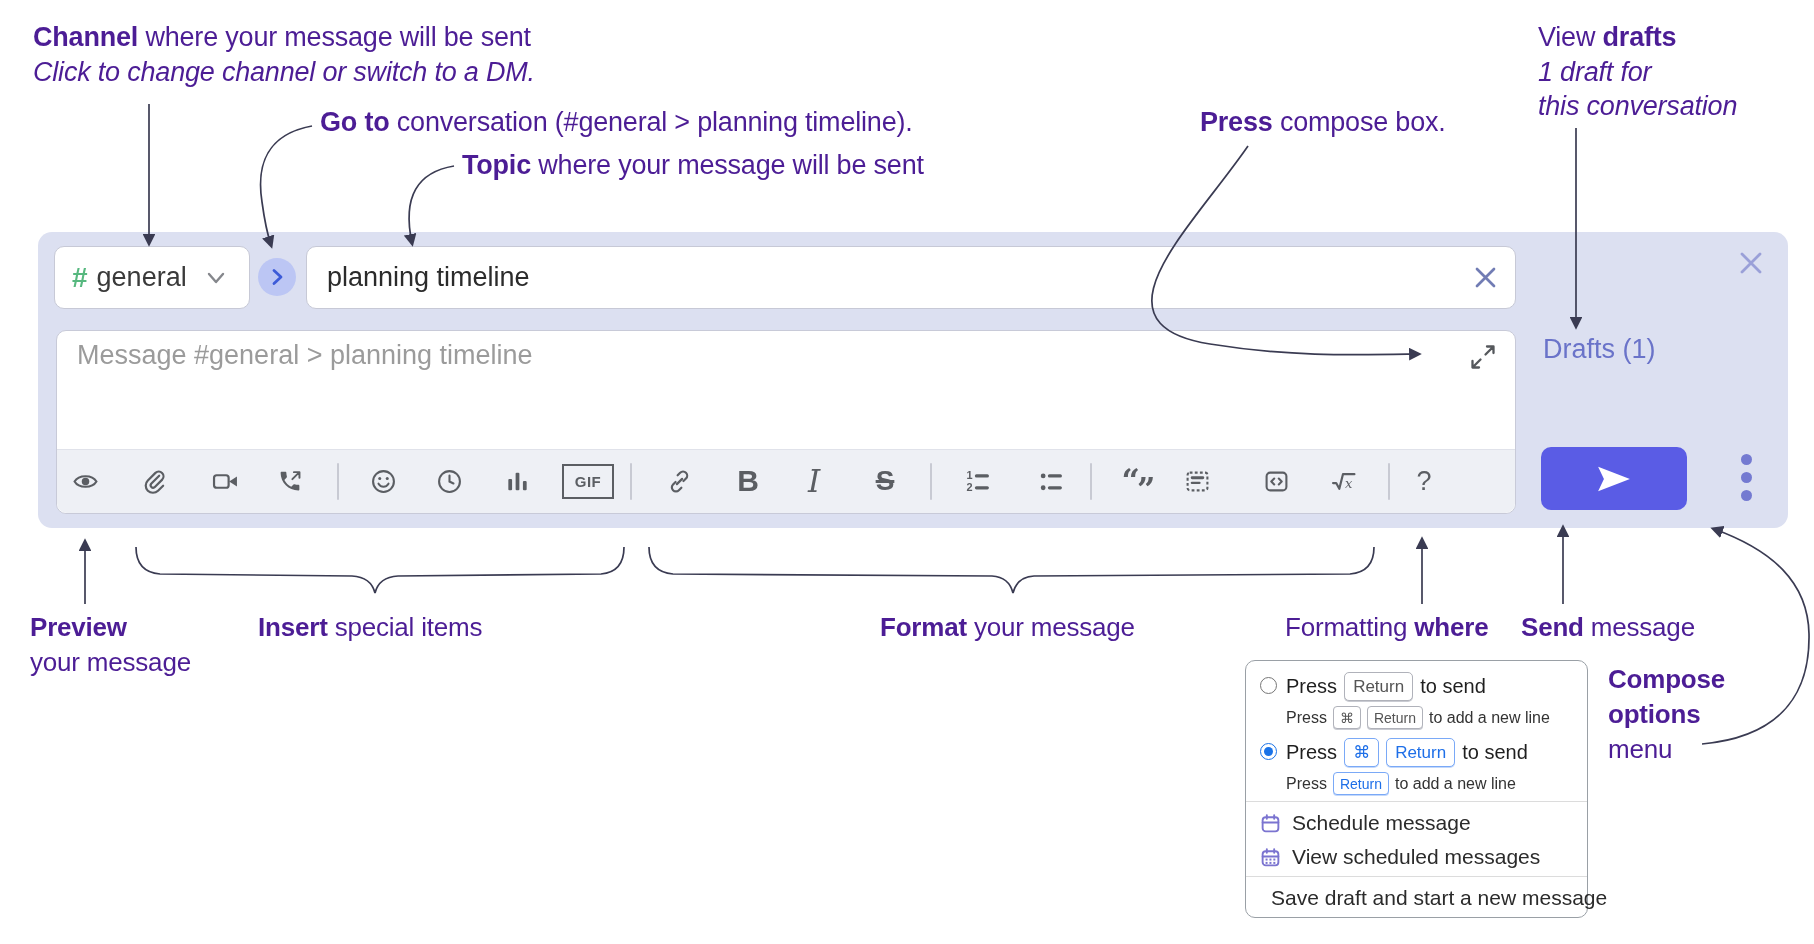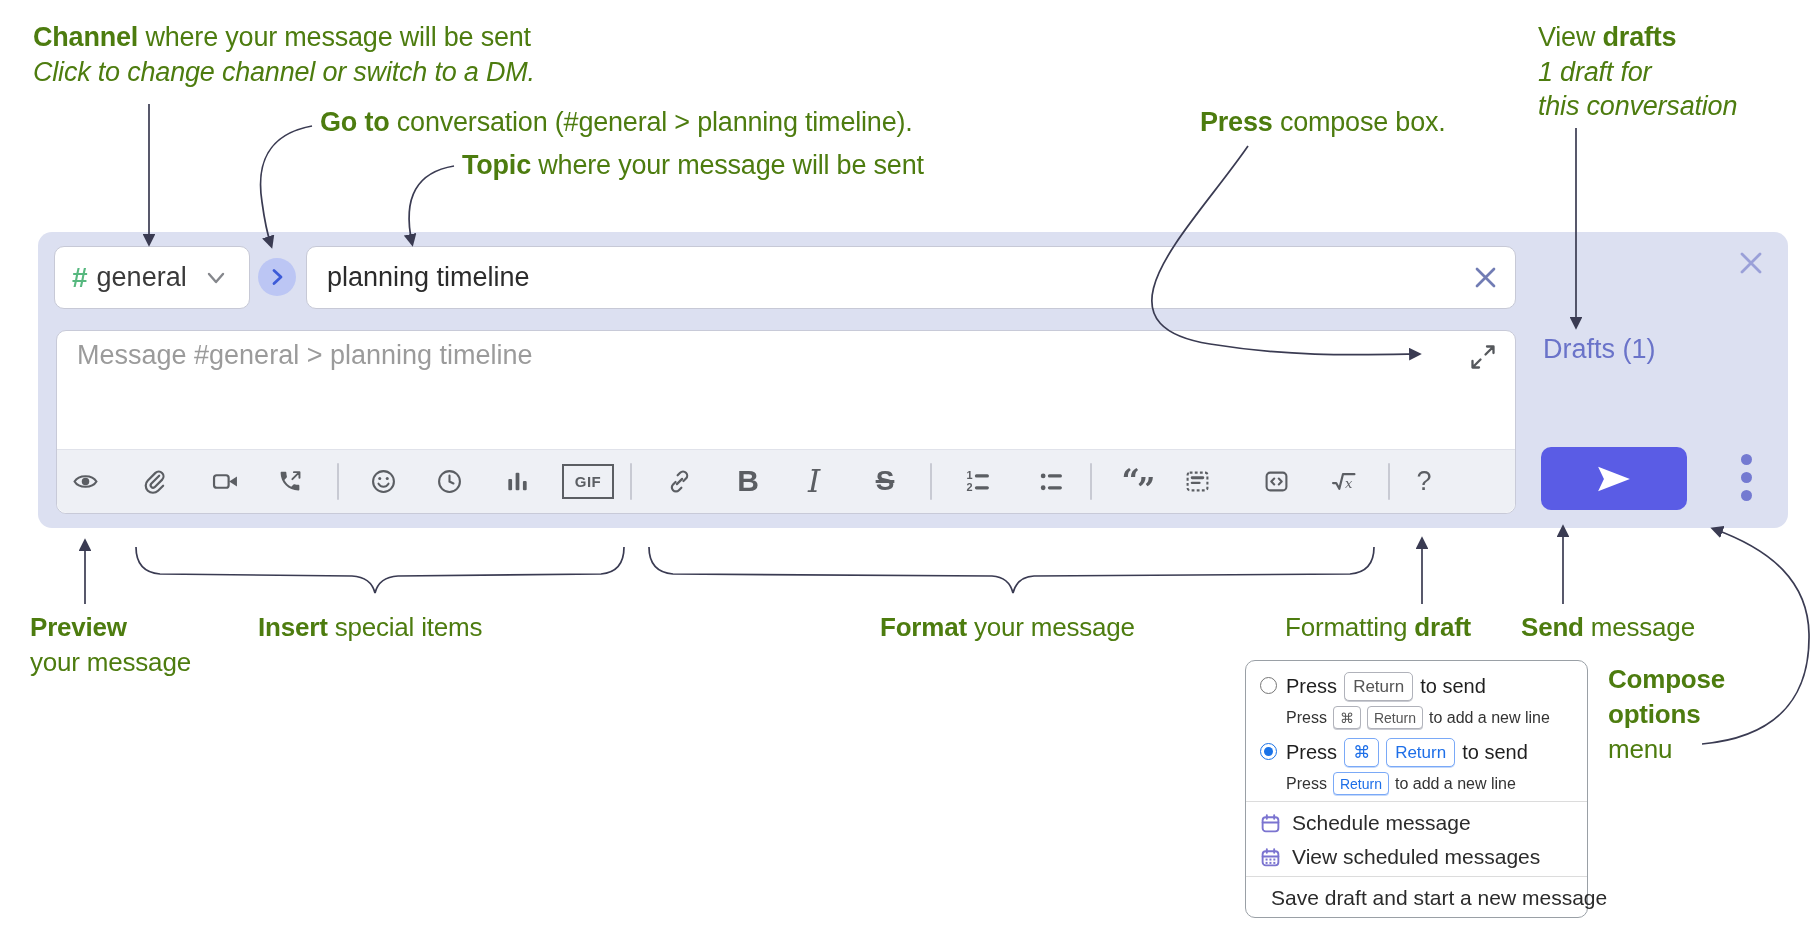--- a/index.html
+++ b/index.html
@@ -1,19 +1,19 @@
 <!DOCTYPE html>
 <html><head>
 <meta charset="utf-8">
 <style>
   html,body{margin:0;padding:0;background:#fff;}
   #canvas{position:relative;width:1814px;height:944px;background:#fff;overflow:hidden;
           font-family:"Liberation Sans",sans-serif;}
   
-  .ann{position:absolute;font-size:27px;color:#4d7c0f;white-space:nowrap;letter-spacing:-0.2px;}
+  .ann{position:absolute;font-size:27px;color:#4c1d95;white-space:nowrap;letter-spacing:-0.2px;}
   .ann b{font-weight:700;}
   .ann.it{font-style:italic;}
   .ann.sm{font-size:26px;}
   
   #compose-box{position:absolute;left:38px;top:232px;width:1750px;height:296px;
                background:#dce0f1;border-radius:14px;}
   .white-field{position:absolute;background:#fff;border:1px solid #c7c9d6;border-radius:10px;box-sizing:border-box;}
   #channel-selector{left:16px;top:14px;width:196px;height:63px;display:flex;align-items:center;cursor:pointer;}
   #channel-hash{font-size:28px;font-weight:700;color:#57b87f;margin-left:17px;}
   #channel-name{font-size:27px;color:#3a3a3a;margin-left:9px;}
@@ -266,21 +266,21 @@
       </div>
   </div>
 
   <div class="ann sm" style="left:30px;top:612px;"><b>Preview</b></div>
   <div class="ann sm" style="left:30px;top:647px;">your message</div>
 
   <div class="ann sm" style="left:258px;top:612px;"><b>Insert</b><span> special items</span></div>
 
   <div class="ann sm" style="left:880px;top:612px;"><b>Format</b><span> your message</span></div>
 
-  <div class="ann sm" style="left:1285px;top:612px;"><span>Formatting </span><b>draft</b></div>
+  <div class="ann sm" style="left:1285px;top:612px;"><span>Formatting </span><b>where</b></div>
 
   <div class="ann sm" style="left:1521px;top:612px;"><b>Send</b><span> message</span></div>
 
   <div class="ann sm" style="left:1608px;top:664px;font-weight:700;">Compose</div>
   <div class="ann sm" style="left:1608px;top:699px;font-weight:700;">options</div>
   <div class="ann sm" style="left:1608px;top:734px;">menu</div>
 
   <div id="options-menu">
     <div class="radio" style="top:16px;"></div>
     <div class="opt-line" style="top:11px;">

